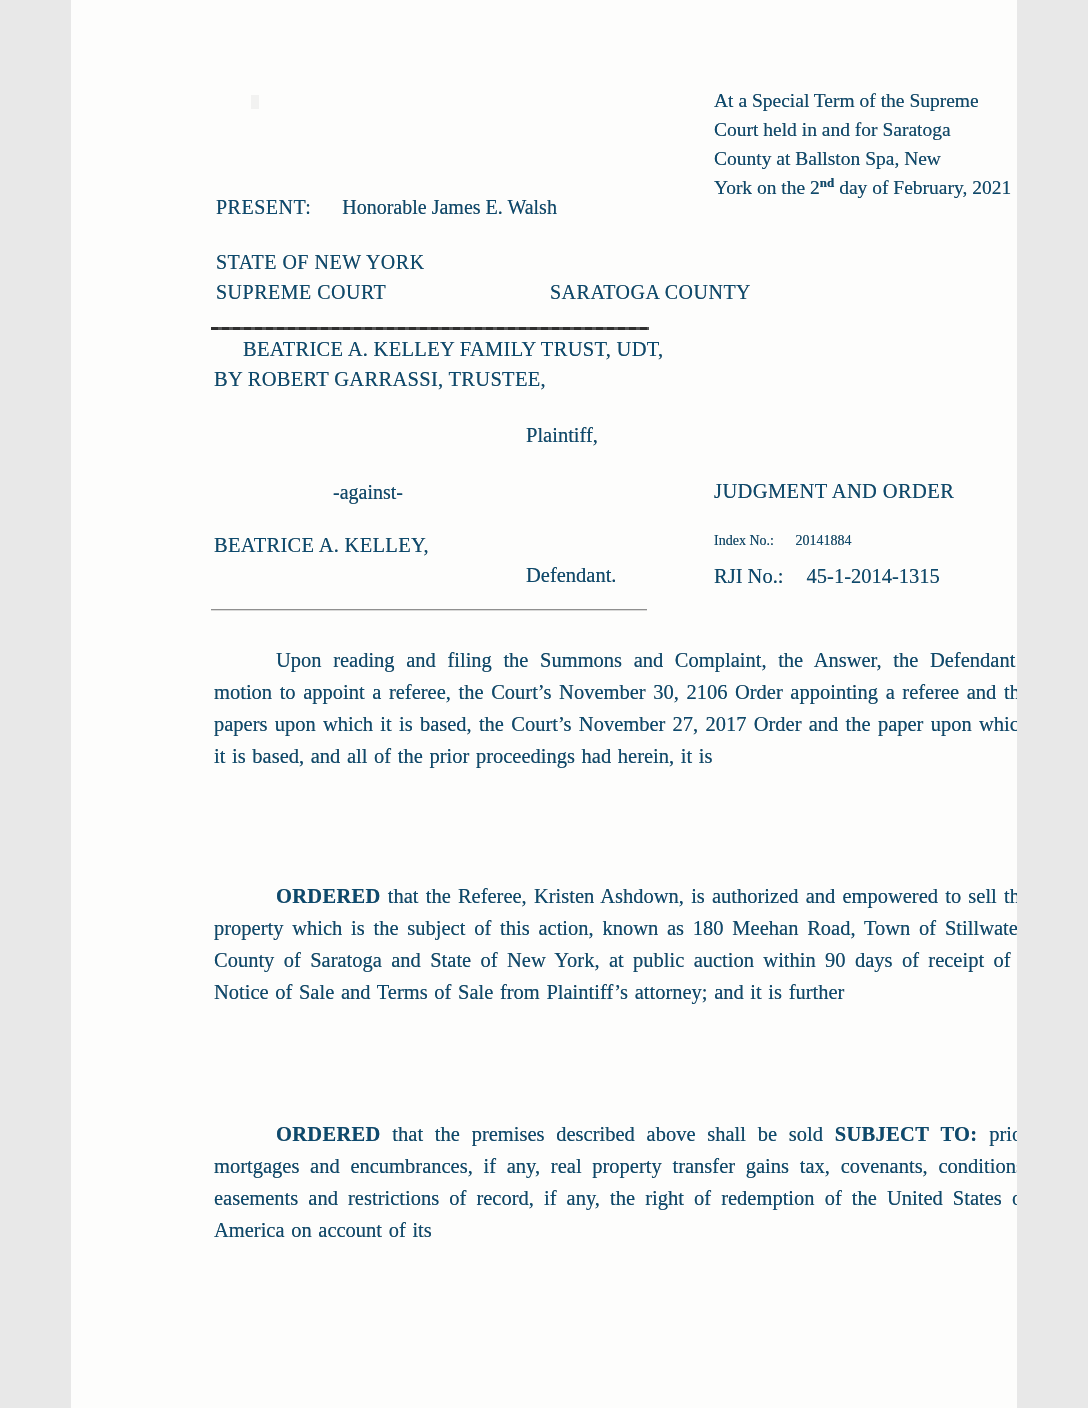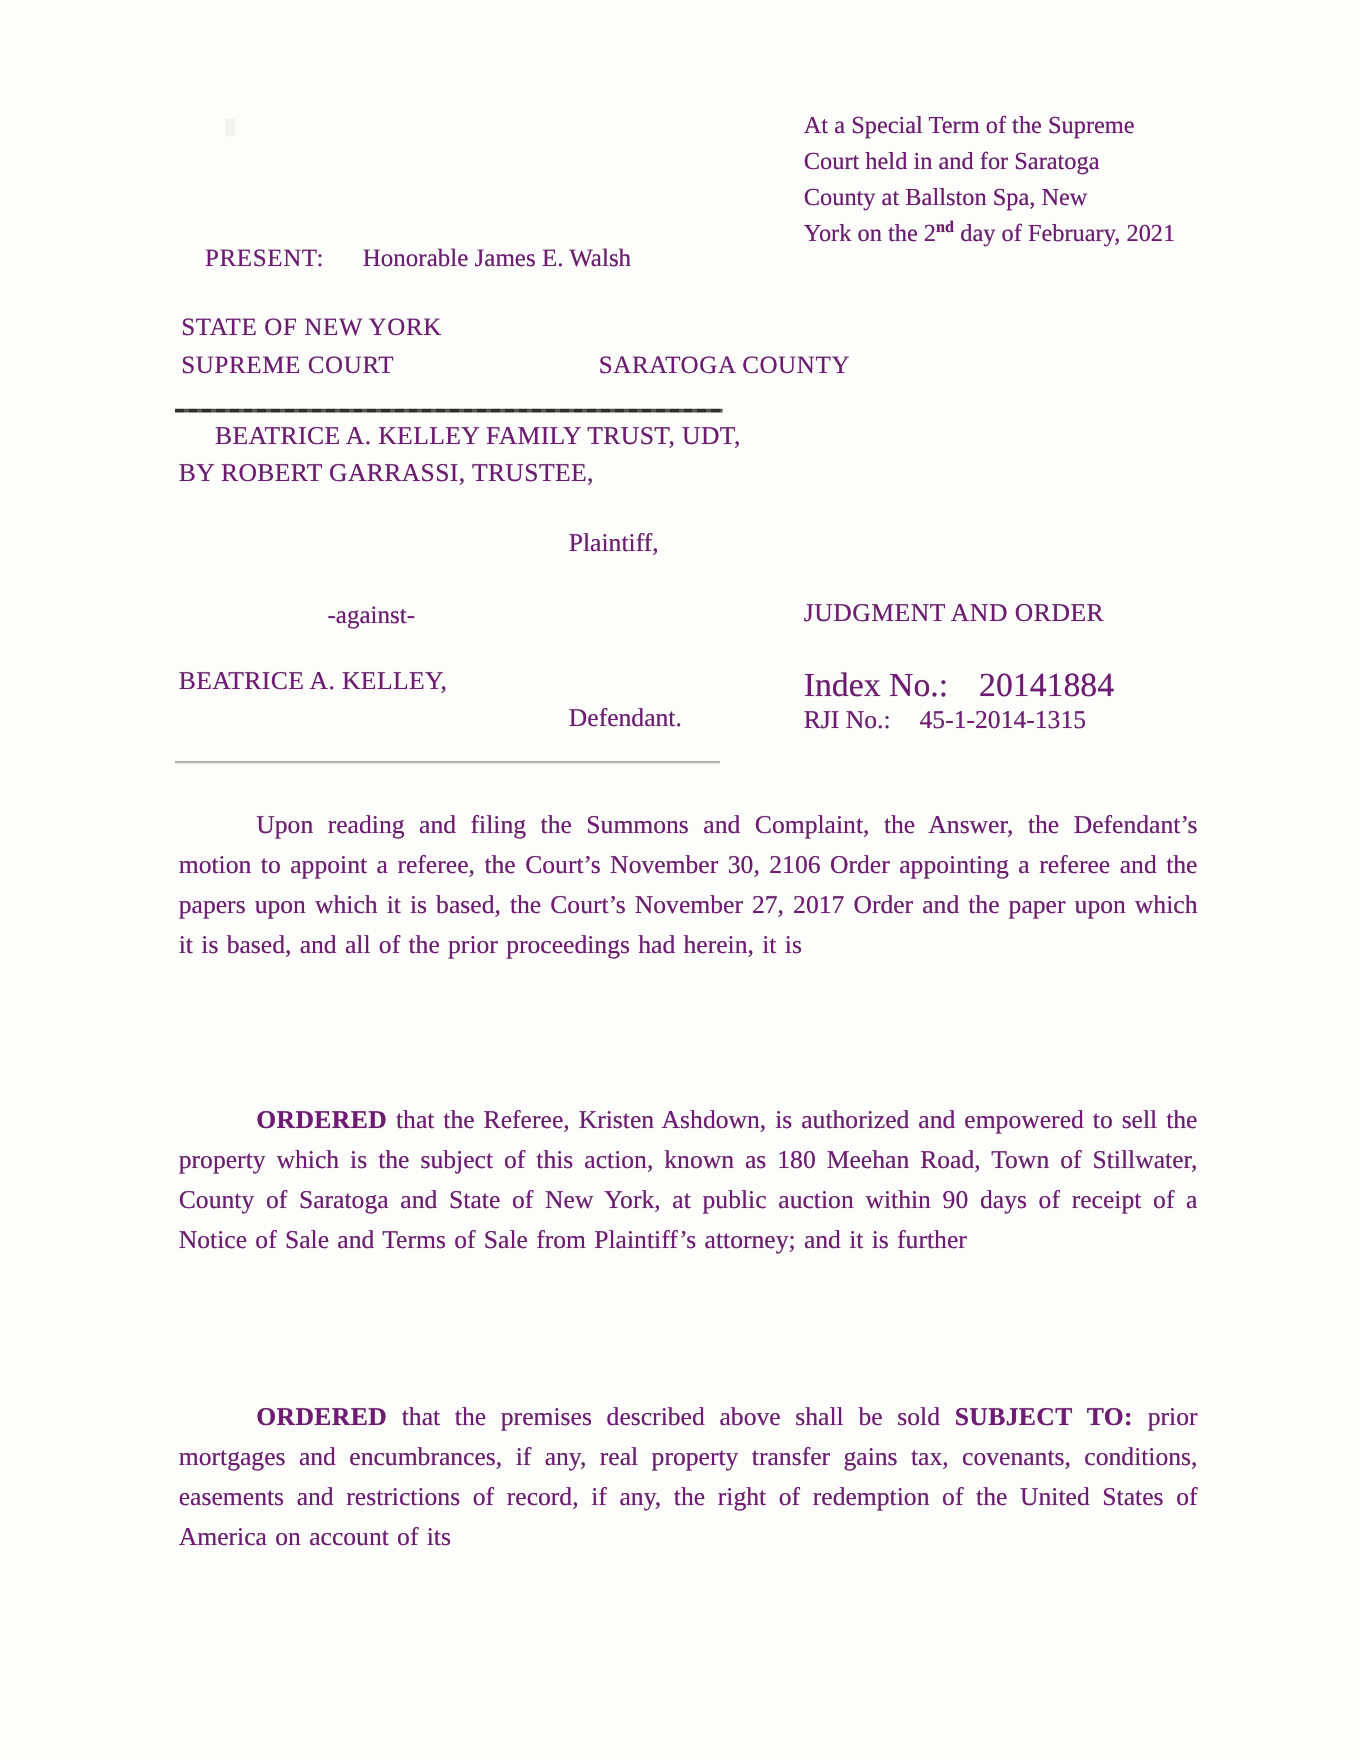--- a/index.html
+++ b/index.html
@@ -2,25 +2,25 @@
 <html><head>
 <meta charset="utf-8">
 <style>
   html, body {
     margin: 0;
     padding: 0;
     background: #e8e8e8;
   }
   .page {
     position: relative;
-    width: 1088px;
+    width: 946px;
     height: 1408px;
     margin: 0 auto;
     background: #fdfdfc;
-    color: #701a75;
+    color: #0c4a6e;
     font-family: "Liberation Serif", "DejaVu Serif", serif;
     overflow: hidden;
     text-shadow: 0 0 0.6px rgba(25,25,25,0.55);
   }
   .abs { position: absolute; }
 
   
   .term-block {
     left: 643px;
     top: 86px;
@@ -29,21 +29,21 @@
     line-height: 29px;
   }
   .sup {
     vertical-align: super;
     font-size: 13px;
     line-height: 0;
     font-weight: bold;
   }
 
   
-  .present-line { left: 145px; top: 196px; font-size: 20px; margin-left: 19px; }
+  .present-line { left: 145px; top: 196px; font-size: 20px; }
   .present-label { letter-spacing: 0.5px; }
   .present-value { margin-left: 26px; }
 
   
   .state-line { left: 145px; top: 251px; font-size: 20px; letter-spacing: 0.5px; }
   .court-row  { left: 145px; top: 281px; width: 700px; font-size: 20px; letter-spacing: 0.5px; }
   .county-name { position: absolute; left: 310px; top: 0; margin-left: 24px; }
 
   
   .rule-1 {
@@ -57,21 +57,21 @@
   }
 
   
   .caption-text { font-size: 20.5px; letter-spacing: 0.3px; }
   .plaintiff-line1 { left: 143px; top: 338px; margin-left: 29px; }
   .plaintiff-line2 { left: 143px; top: 368px; }
   .plaintiff-label { left: 455px; top: 424px; font-size: 20.5px; }
   .against-label   { left: 262px; top: 481px; font-size: 20px; }
   .doc-title       { left: 643px; top: 480px; font-size: 20.5px; letter-spacing: 0.4px; }
   .defendant-name  { left: 143px; top: 534px; }
-  .index-row       { left: 643px; top: 533px; font-size: 27px; }
+  .index-row       { left: 643px; top: 533px; font-size: 14px; }
   .defendant-label { left: 455px; top: 564px; font-size: 20.5px; text-align: right; }
   .rji-row         { left: 643px; top: 565px; font-size: 20.5px; text-align: center; }
   .no-value { margin-left: 18px; }
 
   
   .body-para {
     left: 143px;
     width: 815px;
     font-size: 20.5px;
     line-height: 32px;

